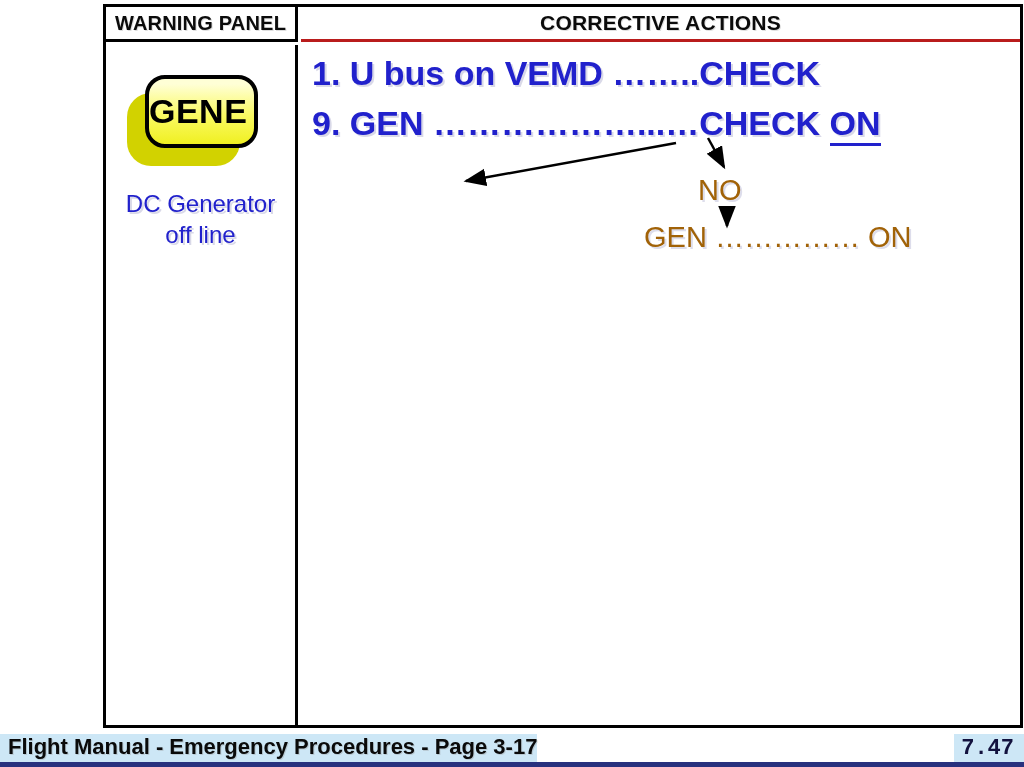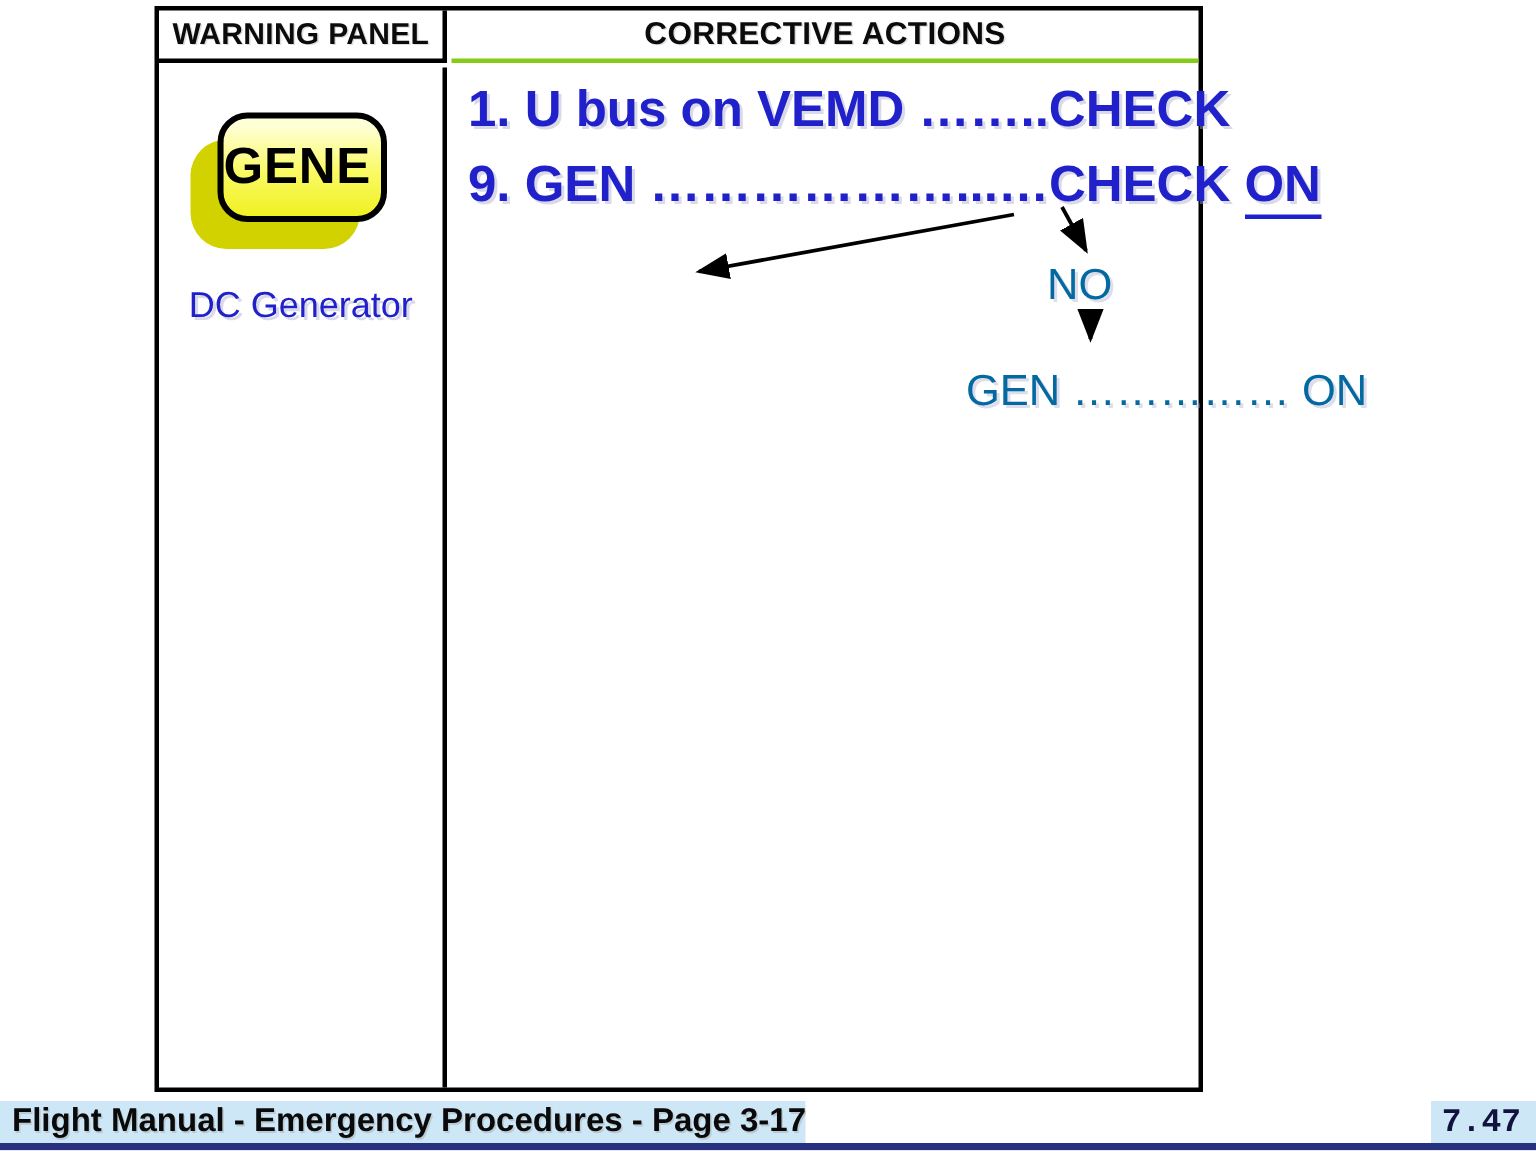--- a/index.html
+++ b/index.html
@@ -11,40 +11,40 @@
     width: 1024px;
     height: 767px;
     background: #ffffff;
     overflow: hidden;
   }
 
   
   .proc-table {
     position: absolute;
     left: 103px; top: 4px;
-    width: 699px; height: 724px;
+    width: 920px; height: 724px;
     border: 3px solid #000;
     background: #fff;
   }
   .th-warning {
     position: absolute;
     left: 0; top: 0;
     width: 192px; height: 35px;
     border-right: 3px solid #000;
     border-bottom: 3px solid #000;
     display: flex; align-items: center; justify-content: center;
     font-size: 20px; font-weight: bold; color: #0b0b0b;
     letter-spacing: 0.2px;
     text-shadow: 1px 1px 0 rgba(160,160,160,0.35);
   }
   .th-actions {
     position: absolute;
     left: 195px; top: 0; right: 0;
     height: 35px;
-    border-bottom: 3px solid #84cc16;
+    border-bottom: 3px solid #b91c1c;
     display: flex; align-items: center; justify-content: center;
     font-size: 21px; font-weight: bold; color: #0b0b0b;
     letter-spacing: 0.2px;
     text-shadow: 1px 1px 0 rgba(160,160,160,0.35);
   }
   .cell-warning {
     position: absolute;
     left: 0; top: 38px; bottom: 0;
     width: 192px;
     border-right: 3px solid #000;
@@ -94,28 +94,28 @@
     text-shadow: 2px 2px 0 rgba(170,170,205,0.45);
   }
   .step1 { left: 11px; top: 9px; }
   .step2 { left: 11px; top: 59px; }
   .step2 .u-line {
     border-bottom: 3px solid #2121cc;
     padding-bottom: 1px;
   }
   .blue-reg {
     position: absolute;
-    color: #0369a1;
+    color: #a16207;
     font-size: 29px;
     font-weight: normal;
     white-space: nowrap;
     text-shadow: 2px 2px 0 rgba(170,170,205,0.4);
   }
   .branch-no { left: 397px; top: 129px; }
-  .branch-action { left: 343px; top: 200px; }
+  .branch-action { left: 343px; top: 176px; }
 
   .flow-arrows {
     position: absolute;
     left: 0; top: 0;
     width: 614px; height: 220px;
     pointer-events: none;
   }
 
   
   .footer-bar {
@@ -164,20 +164,21 @@
       <span>CORRECTIVE ACTIONS</span>
     </div>
 
     <div class="cell-warning">
       <div class="gene-shadow"></div>
       <div class="gene-btn">
         <span>GENE</span>
       </div>
       <div class="gene-caption">
         <div>DC Generator</div>
+        <div>off line</div>
       </div>
     </div>
 
     <div class="cell-actions">
 
       <div class="blue-bold step1">1. U bus on VEMD ……..CHECK</div>
 
       <div class="blue-bold step2">
         <span>9. GEN ………………...…CHECK </span><span class="u-line">ON</span>
       </div>

